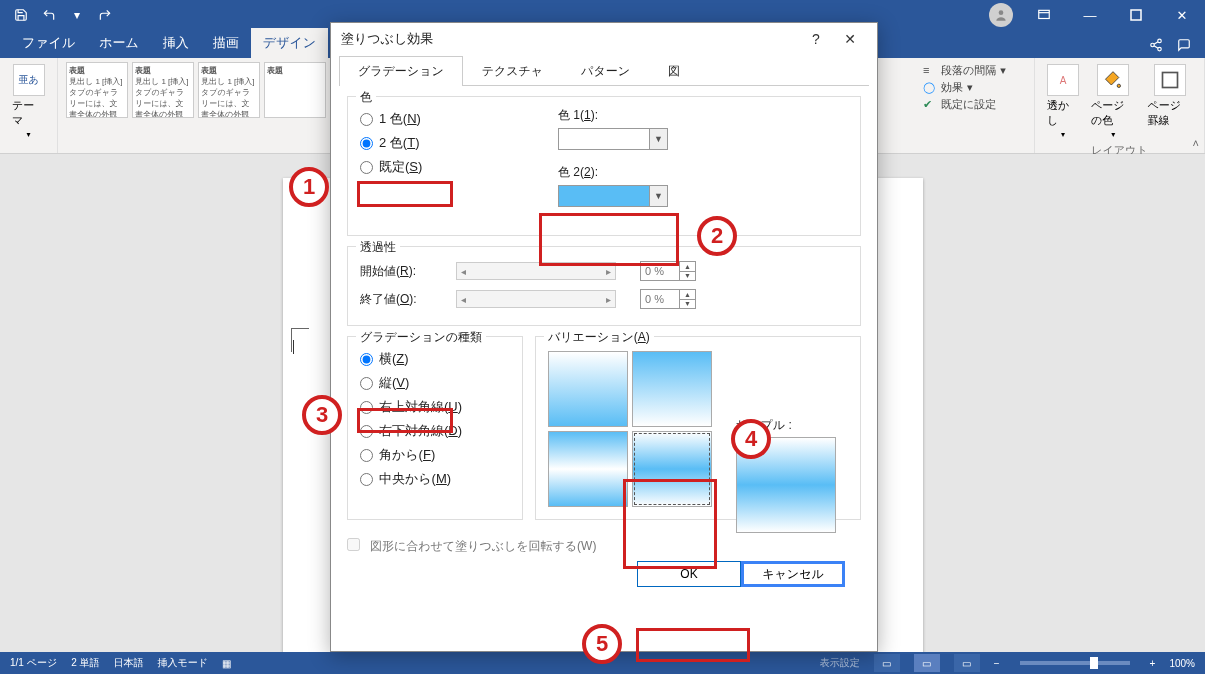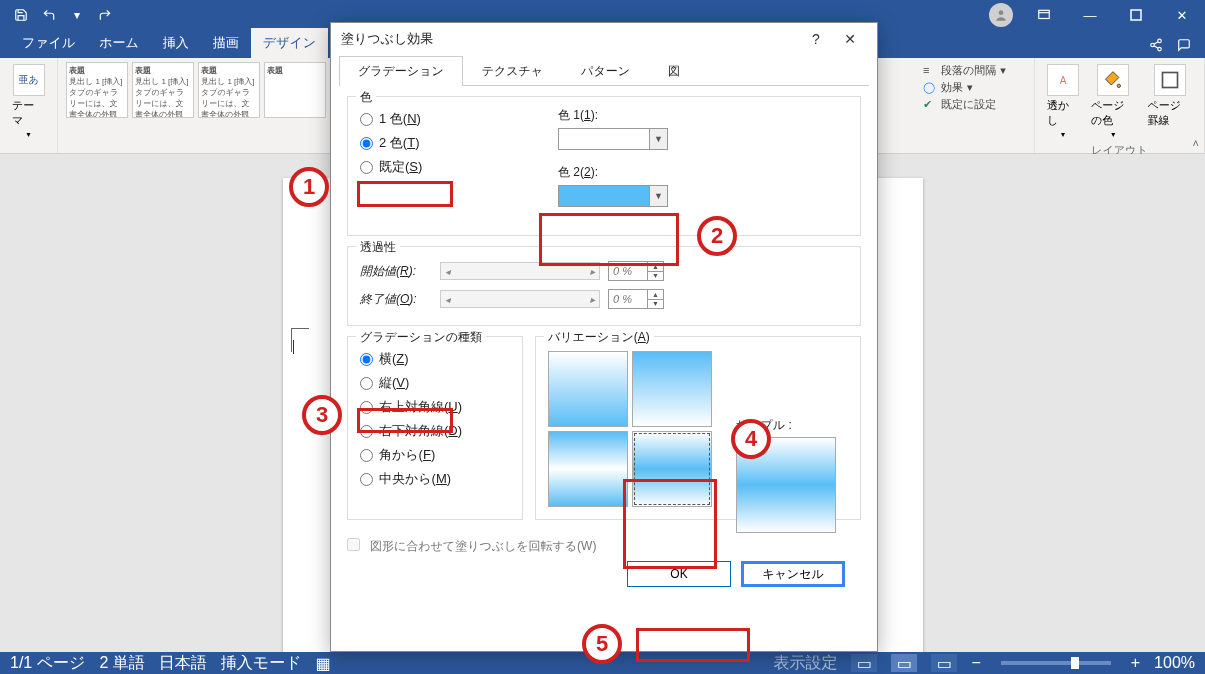--- a/index.html
+++ b/index.html
@@ -34,21 +34,21 @@
 
 .collapse-caret { position:absolute; right:6px; bottom:4px; font-size:11px; color:#666;}
 
 
 .docarea { position:absolute; top:154px; left:0; right:0; bottom:22px; background:#e6e6e6; display:flex; justify-content:center; }
 .page { width:640px; background:#fff; margin-top:24px; box-shadow:0 1px 3px rgba(0,0,0,.3); height:500px; position:relative;}
 .page .cursor-mark { position:absolute; top:150px; left:8px; width:18px; height:24px; border-top:1px solid #666; border-left:1px solid #666;}
 .page .cursor-mark2 { position:absolute; top:162px; left:10px; width:6px; height:14px; border-left:1px solid #333;}
 
 
-.statusbar { position:absolute; bottom:0; left:0; right:0; height:22px; background:#2b579a; color:#fff; font-size:16px; display:flex; align-items:center; padding:0 10px; gap:14px;}
+.statusbar { position:absolute; bottom:0; left:0; right:0; height:22px; background:#2b579a; color:#fff; font-size:10px; display:flex; align-items:center; padding:0 10px; gap:14px;}
 .statusbar .sbspacer { flex:1; }
 .statusbar .viewbtn { width:26px; height:18px; background:#3a66a8; display:flex;align-items:center;justify-content:center;}
 .statusbar .zoomslider { width:110px; height:4px; background:#6a8bc0; position:relative; margin:0 6px;}
 .statusbar .zoomslider .knob{ width:8px;height:12px;background:#fff;position:absolute; left:70px; top:-4px;}
 
 
 .dialog { position:absolute; top:22px; left:330px; width:548px; height:630px; background:#fff; border:1px solid #888; box-shadow:0 4px 20px rgba(0,0,0,.3); z-index:50; font-size:12px; color:#222;}
 .dialog .dlg-title { height:32px; display:flex; align-items:center; padding:7px 10px; font-size:13px;}
 .dialog .dlg-title .tspacer{flex:1;}
 .dialog .dlg-title .tb { width:34px; height:26px; display:flex;align-items:center;justify-content:center; font-size:14px; color:#333;}
@@ -61,21 +61,21 @@
 .groupbox > .gb-title { position:absolute; top:-8px; left:8px; background:#fff; padding:0 4px; font-size:12px;}
 .radio-row { display:flex; align-items:center; gap:6px; padding:3px 0; font-size:13px;}
 .radio-row input[type=radio]{ width:13px; height:13px; }
 .color-col { position:absolute; left:210px; top:10px; }
 .color-label { font-size:12px; margin-bottom:4px; display:block;}
 .color-dd { width:110px; height:22px; border:1px solid #999; display:flex; }
 .color-dd .sw { flex:1; }
 .color-dd .car { width:18px; border-left:1px solid #999; display:flex;align-items:center;justify-content:center; font-size:9px; color:#555; background:#efefef;}
 .colors-gb { min-height: 140px; }
 
-.trans-row { display:flex; align-items:center; gap:8px; padding:4px 0;font-style:italic;}
+.trans-row { display:flex; align-items:center; gap:24px; padding:4px 0;}
 .trans-row .tlabel { width:72px; }
 .trans-row .slider { width:160px; height:18px; border:1px solid #ccc; background:#f4f4f4; display:flex; align-items:center; justify-content:space-between; padding:0 4px; color:#888; font-size:10px;}
 .trans-row .spin { width:56px; height:20px; border:1px solid #999; display:flex;}
 .trans-row .spin .val{ flex:1; font-size:11px; display:flex;align-items:center; padding-left:4px; color:#777;}
 .trans-row .spin .ar { width:16px; display:flex; flex-direction:column;}
 .trans-row .spin .ar div{ flex:1; border-left:1px solid #999; font-size:7px; display:flex;align-items:center;justify-content:center; color:#555;}
 .trans-row .spin .ar div:first-child{border-bottom:1px solid #999;}
 
 .lower { display:flex; gap:12px; }
 .grtype { width:176px; }
@@ -86,21 +86,21 @@
 .g-h2 { background: linear-gradient(to bottom, #59bdf5, #ffffff); }
 .g-h3 { background: linear-gradient(to bottom, #59bdf5, #ffffff 50%, #59bdf5); }
 .g-h4 { background: linear-gradient(to bottom, #ffffff, #59bdf5 50%, #ffffff); }
 .var-cell.sel { outline:1px dashed #555; outline-offset:-3px; }
 .sample-label { position:absolute; left:200px; top:80px; font-size:12px;}
 .sample-box { position:absolute; left:200px; top:100px; width:100px; height:96px; border:1px solid #aaa;}
 
 .rotate-row { display:flex; gap:10px; margin-top:8px; font-size:12px; color:#777;}
 .rotate-row input{ width:13px;height:13px;}
 
-.dlg-buttons { display:flex; gap:10px; justify-content:flex-end; padding:6px 16px 0 0;}
+.dlg-buttons { display:flex; justify-content:flex-end; padding:6px 16px 0 0;}
 .dlg-buttons button { width:104px; height:26px; background:#fff; border:3px solid #3b82f6; font-size:12px;}
 .dlg-buttons button.primary { border:1px solid #0067c0; }
 
 
 .anno { position:absolute; z-index:60; }
 .circ { width:40px; height:40px; border:4px solid #d02020; border-radius:50%; background:#fff; display:flex;align-items:center;justify-content:center; font-size:22px; font-weight:bold; color:#d02020;}
 .redbox { position:absolute; border:3px solid #d02020; z-index:55; pointer-events:none;}
 
 u{text-decoration: underline;}
 </style>

